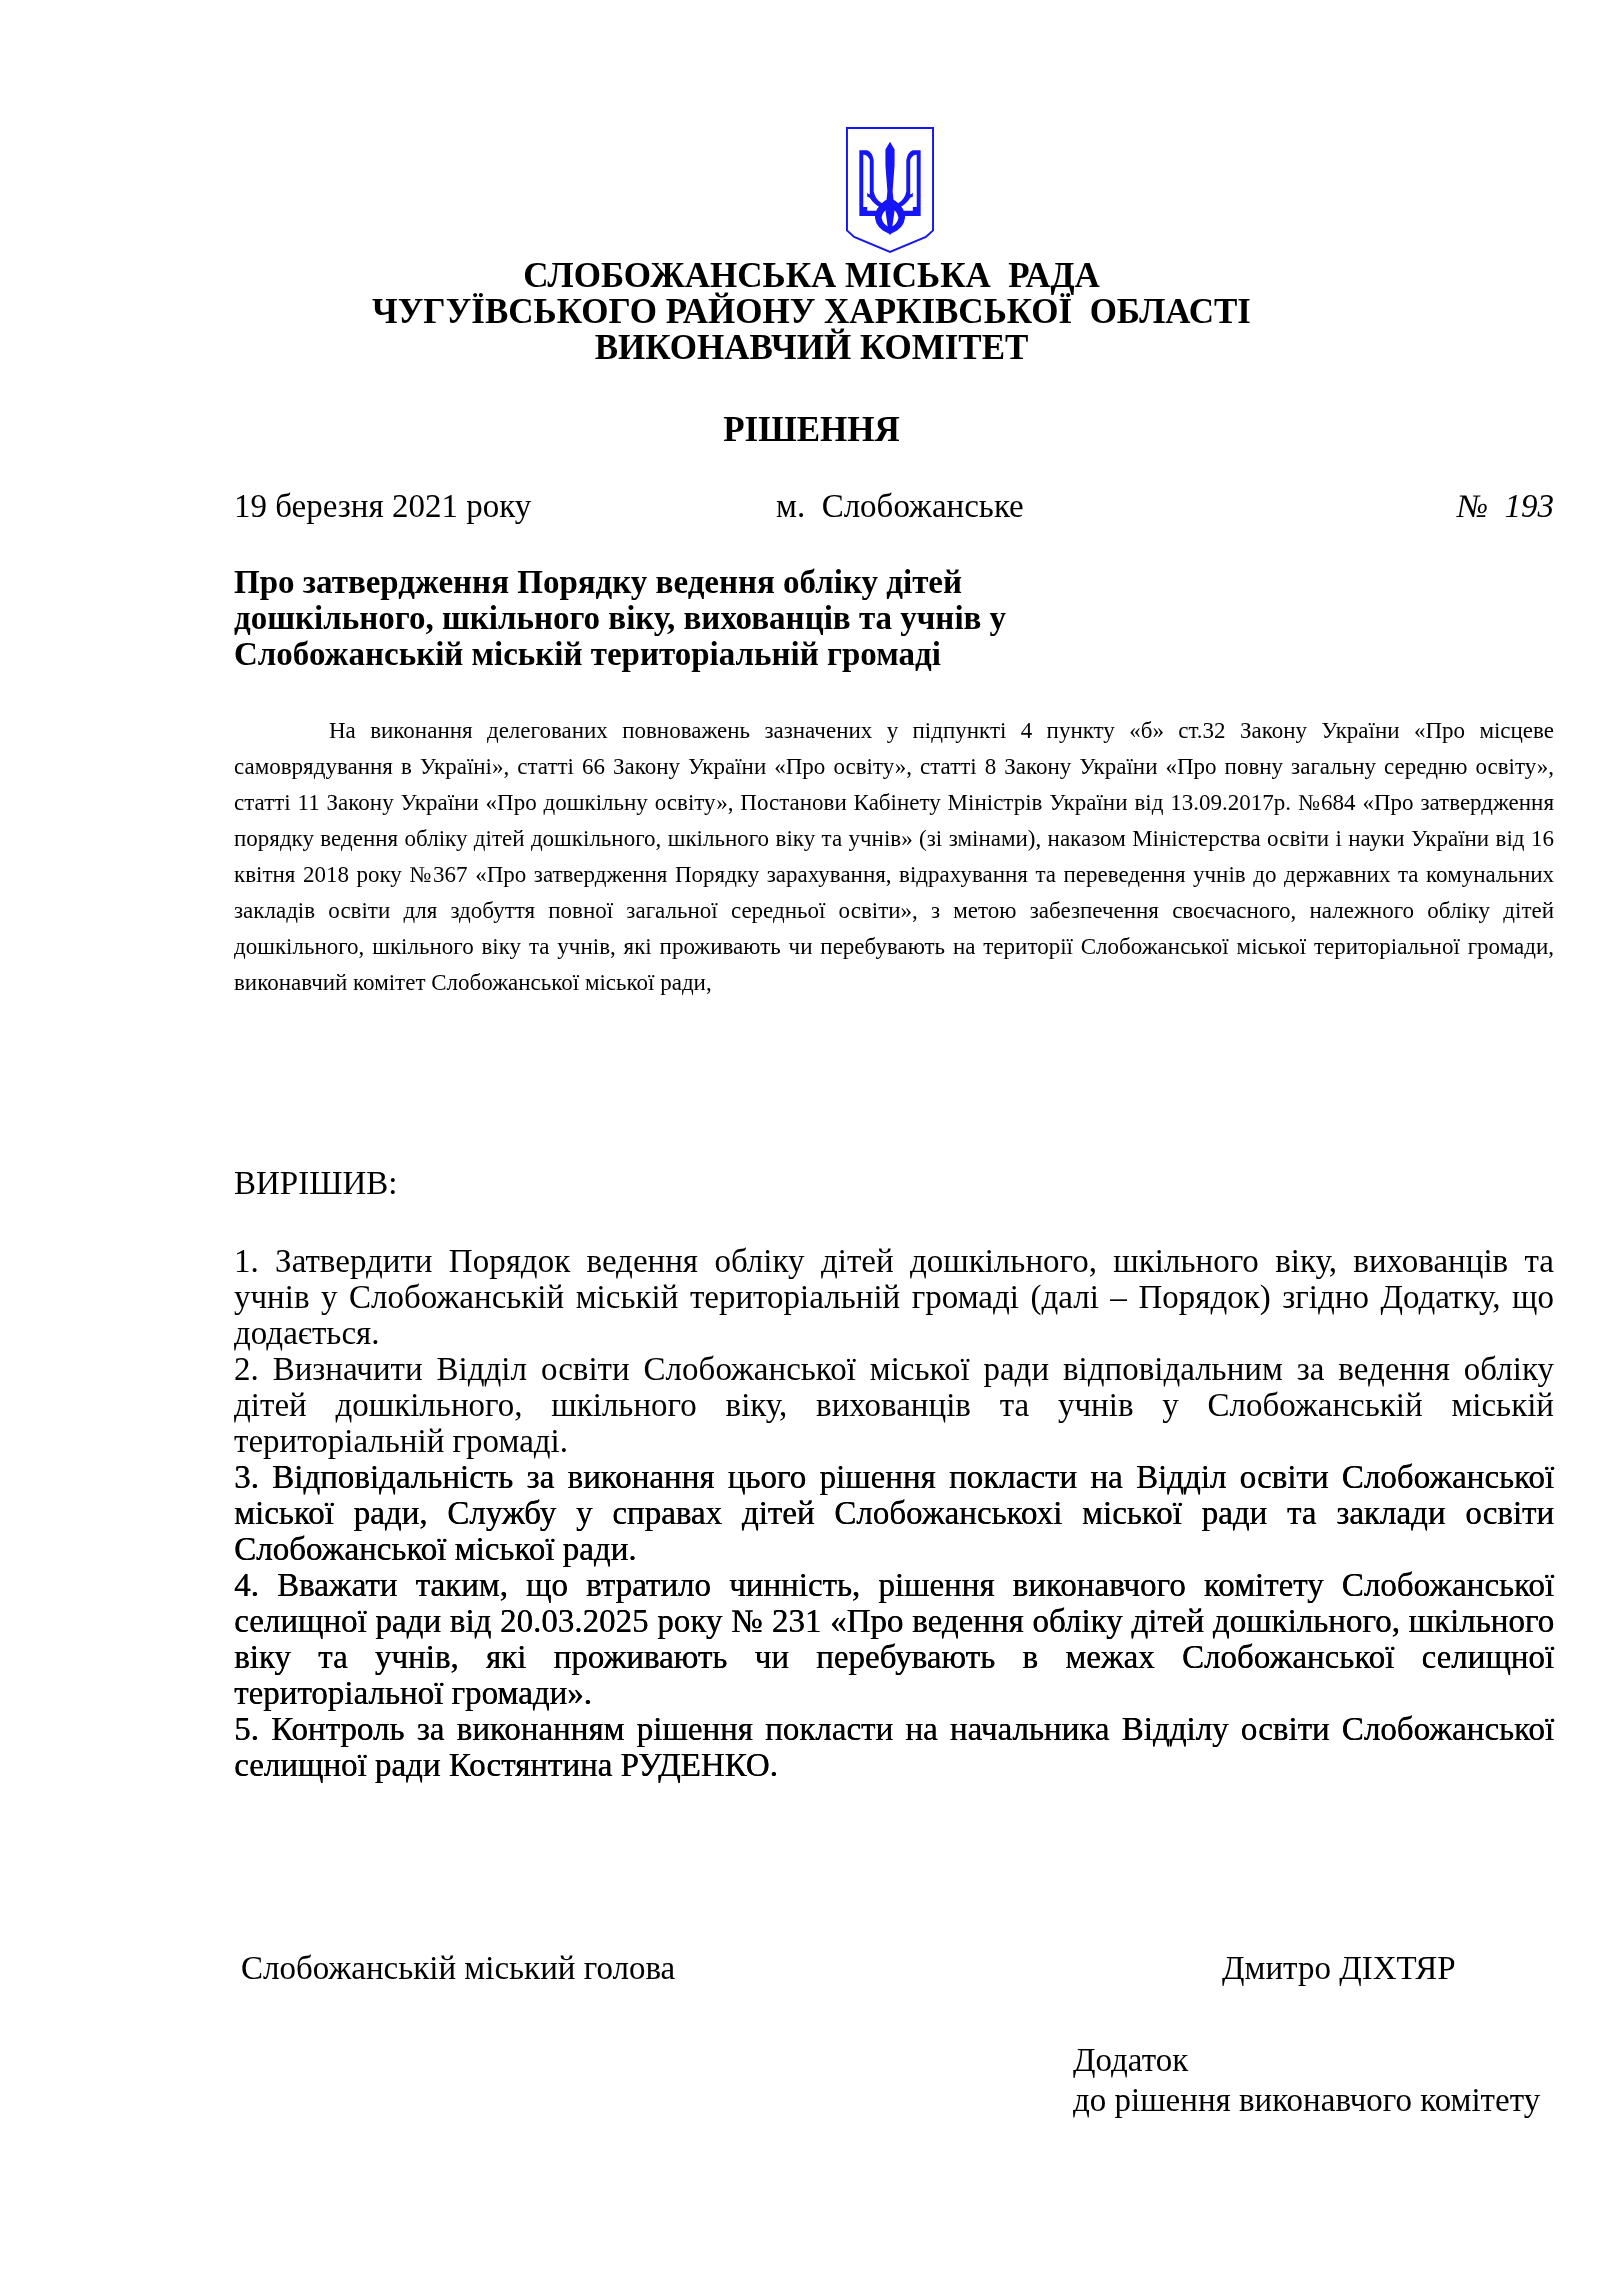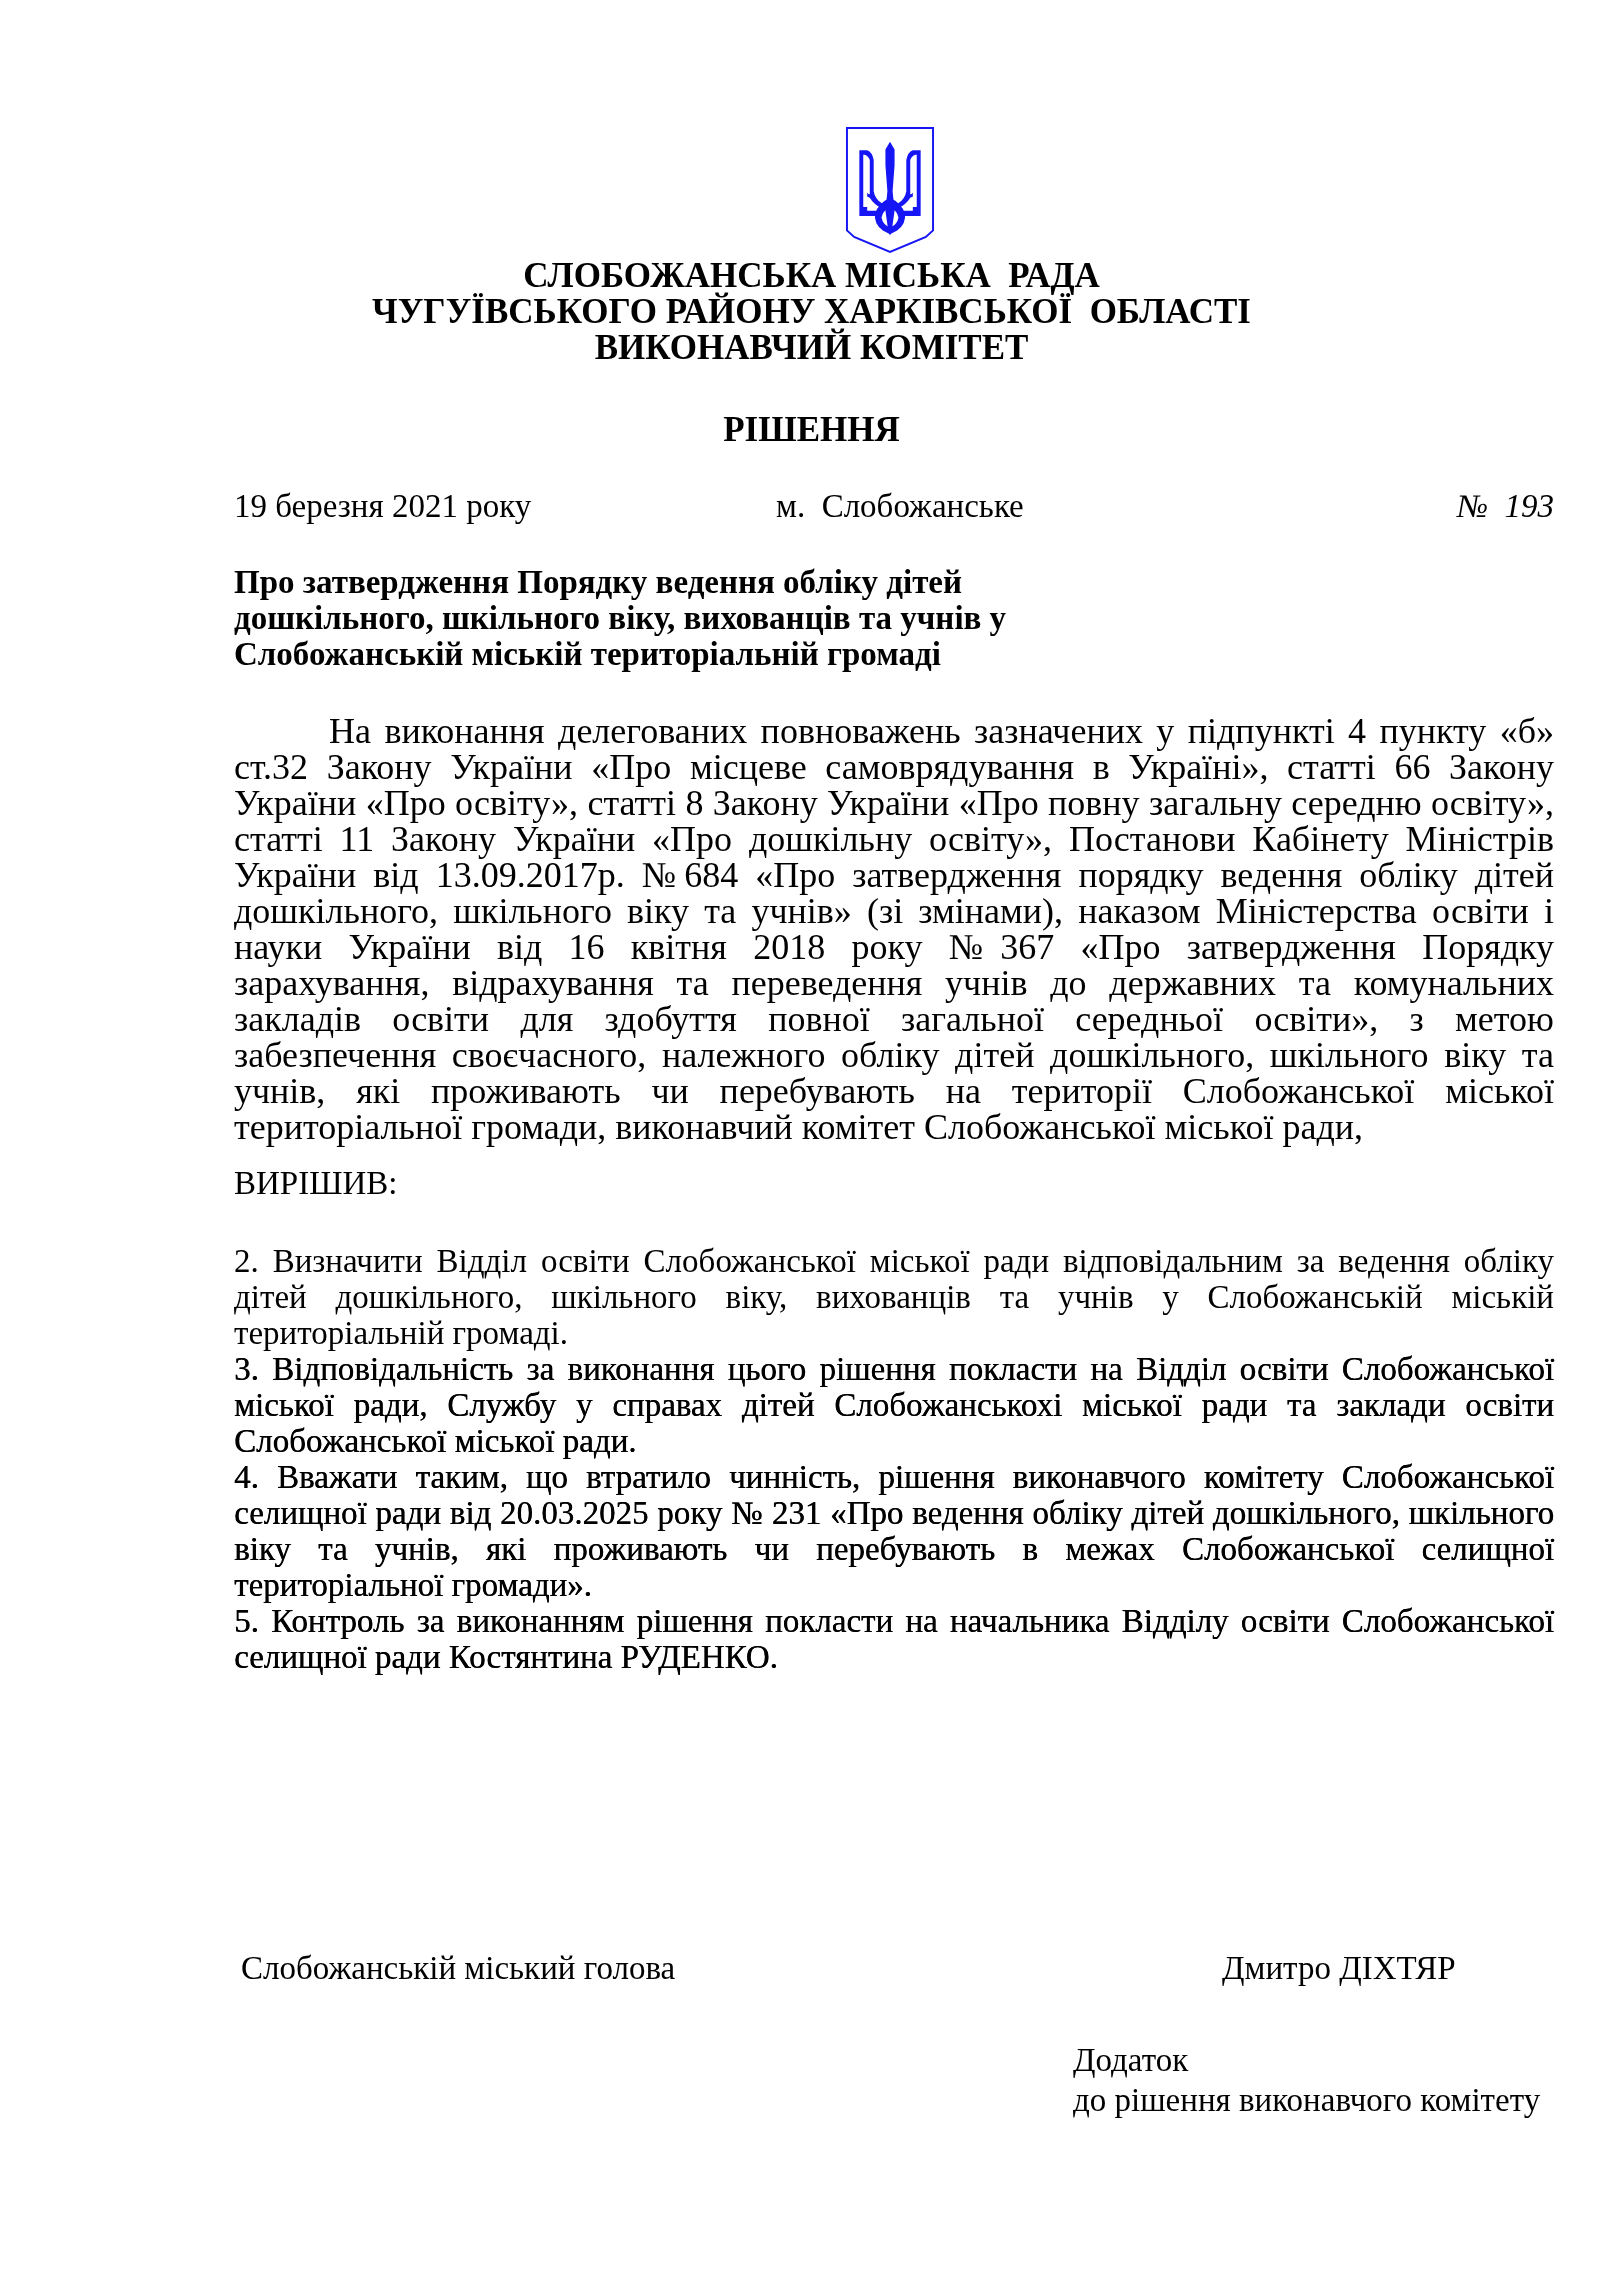--- a/index.html
+++ b/index.html
@@ -20,21 +20,21 @@
               font-size: 33px; line-height: 37px; }
   .dateline .date { position: absolute; left: 0; top: 0; }
   .dateline .city { position: absolute; left: 542px; top: 0; }
   .dateline .num { position: absolute; right: 0; top: 0; }
 
   .title { position: absolute; left: 234px; top: 564px; width: 851px;
            font-weight: bold; font-size: 33px; line-height: 36px; }
   .title div { white-space: nowrap; }
 
   .body-par { position: absolute; left: 234px; top: 713px; width: 1320px;
-              font-size: 36px; line-height: 36px; text-align: justify; text-indent: 95px; }
+              font-size: 23px; line-height: 36px; text-align: justify; text-indent: 95px; }
 
   .resolved { position: absolute; left: 234px; top: 1165px; font-size: 33px; line-height: 36px; }
 
   .items { position: absolute; left: 234px; top: 1243px; width: 1320px;
            font-size: 33px; line-height: 36px; }
   .items p { margin: 0; text-align: justify; }
   .items p.semi { text-shadow: 0.4px 0 0 #000; }
 
   .sign { position: absolute; top: 1950px; font-size: 33px; line-height: 37px; }
   .sign-left { left: 241px; }
@@ -77,20 +77,21 @@
     <div>Про затвердження Порядку ведення обліку дітей</div>
     <div>дошкільного, шкільного віку, вихованців та учнів у</div>
     <div>Слобожанській міській територіальній громаді</div>
   </div>
 
   <div class="body-par">На виконання делегованих повноважень зазначених у підпункті 4 пункту «б» ст.32 Закону України «Про місцеве самоврядування в Україні», статті 66 Закону України «Про освіту», статті 8 Закону України «Про повну загальну середню освіту», статті 11 Закону України «Про дошкільну освіту», Постанови Кабінету Міністрів України від 13.09.2017р. №684 «Про затвердження порядку ведення обліку дітей дошкільного, шкільного віку та учнів» (зі змінами), наказом Міністерства освіти і науки України від 16 квітня 2018 року №367 «Про затвердження Порядку зарахування, відрахування та переведення учнів до державних та комунальних закладів освіти для здобуття повної загальної середньої освіти», з метою забезпечення своєчасного, належного обліку дітей дошкільного, шкільного віку та учнів, які проживають чи перебувають на території Слобожанської міської територіальної громади, виконавчий комітет Слобожанської міської ради,</div>
 
   <div class="resolved">ВИРІШИВ:</div>
 
   <div class="items">
+    <p>1. Затвердити Порядок ведення обліку дітей дошкільного, шкільного віку, вихованців та учнів у Слобожанській міській територіальній громаді (далі – Порядок) згідно Додатку, що додається.</p>
     <p>2. Визначити Відділ освіти Слобожанської міської ради відповідальним за ведення обліку дітей дошкільного, шкільного віку, вихованців та учнів у Слобожанській міській територіальній громаді.</p>
     <p class="semi">3. Відповідальність за виконання цього рішення покласти на Відділ освіти Слобожанської міської ради, Службу у справах дітей Слобожанськохі міської ради та заклади освіти Слобожанської міської ради.</p>
     <p class="semi">4. Вважати таким, що втратило чинність, рішення виконавчого комітету Слобожанської селищної ради від 20.03.2025 року № 231 «Про ведення обліку дітей дошкільного,  шкільного віку та учнів, які проживають чи перебувають в межах Слобожанської селищної територіальної громади».</p>
     <p class="semi">5. Контроль за виконанням рішення покласти на начальника Відділу освіти Слобожанської селищної ради Костянтина РУДЕНКО.</p>
   </div>
 
   <div class="sign sign-left">Слобожанській міський голова</div>
   <div class="sign sign-right">Дмитро ДІХТЯР</div>
 
   <div class="annex">

